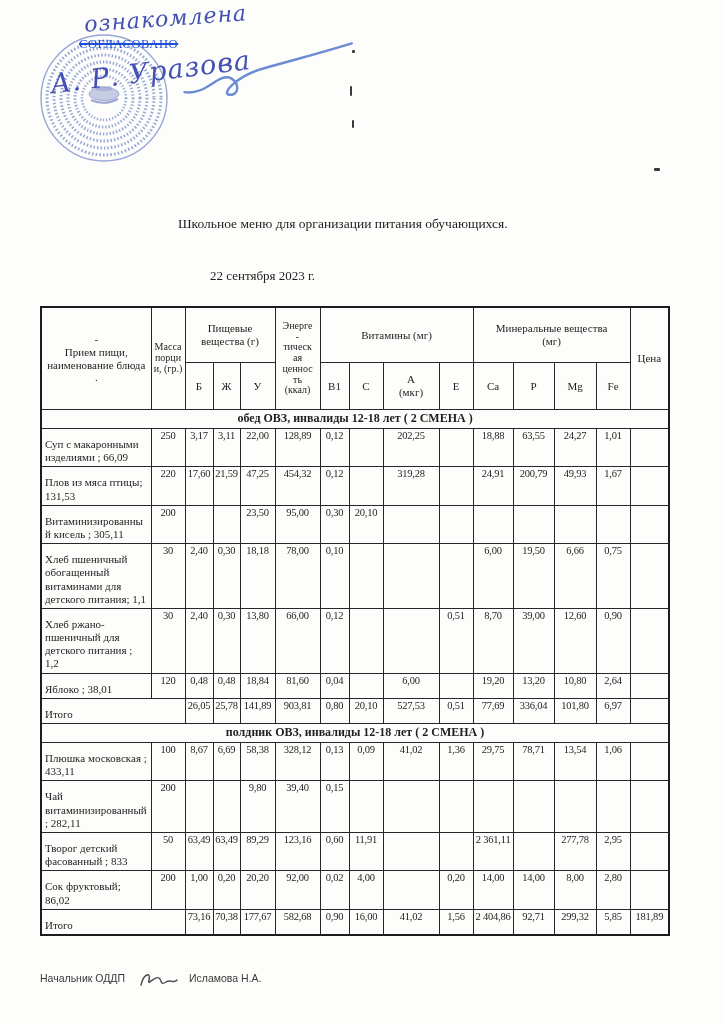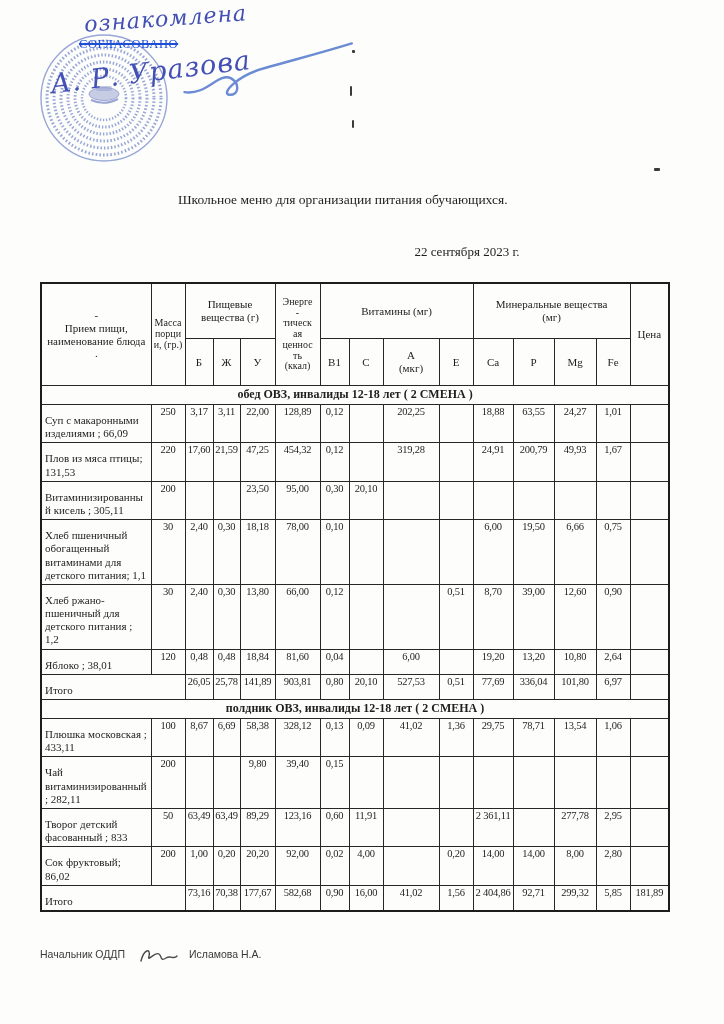--- a/index.html
+++ b/index.html
@@ -29,22 +29,22 @@
   .sig-flourish { position:absolute; left:128px; top:6px; }
   .approval { position:absolute; left:352px; top:34px; width:286px; font-size:13px; }
   .approve-label { text-align:center; letter-spacing:.6px; font-weight:600; }
   .director-line { text-align:center; margin-top:5px; font-size:12.6px; }
   .sig-row { margin-top:32px; position:relative; padding-left:6px; white-space:nowrap; }
   .sig-scribble { position:absolute; left:58px; top:-30px; }
   .sig-line { display:inline-block; width:164px; border-bottom:1.4px solid #222; height:12px; }
   .signatory { font-size:13px; margin-left:10px; }
   .scan-mark { position:absolute; background:#3a3a3a; border-radius:1px; }
   
-  .doc-title { margin:20px 0 0 178px; font-size:13.5px; }
-  .doc-date  { margin:36px 0 0 210px; font-size:13px;text-align:center; }
+  .doc-title { margin:44px 0 0 178px; font-size:13.5px; }
+  .doc-date  { margin:36px 0 0 210px; font-size:13px; }
   
   table.menu {
     border-collapse:collapse; table-layout:fixed; width:628px;
     margin:22px 0 0 40px; border:2px solid #1d1d1d;
   }
   .menu th, .menu td { border:1px solid #272727; vertical-align:top; }
   .menu th {
     font-weight:normal; font-size:11px; text-align:center;
     white-space:pre-line; line-height:1.15; vertical-align:middle; padding:2px 1px;
   }

